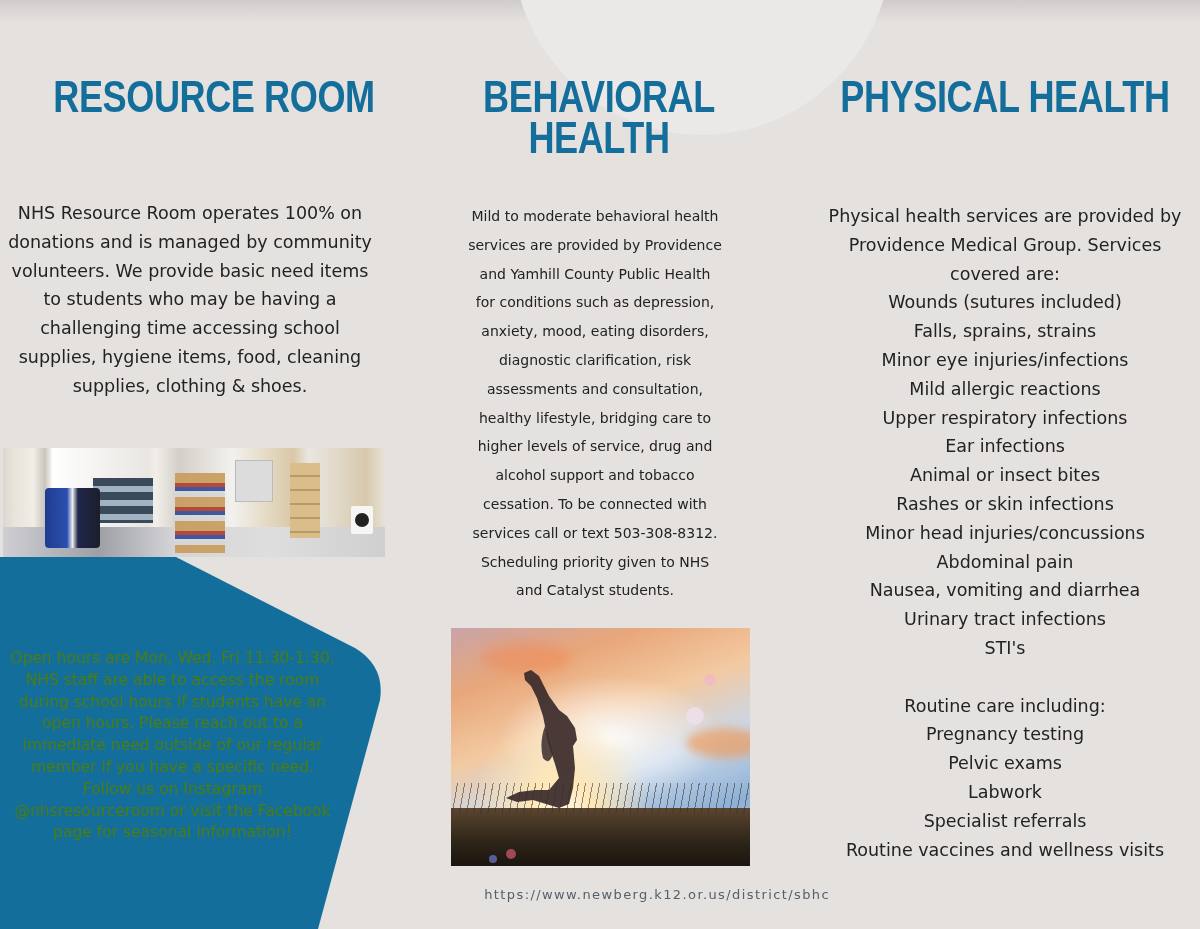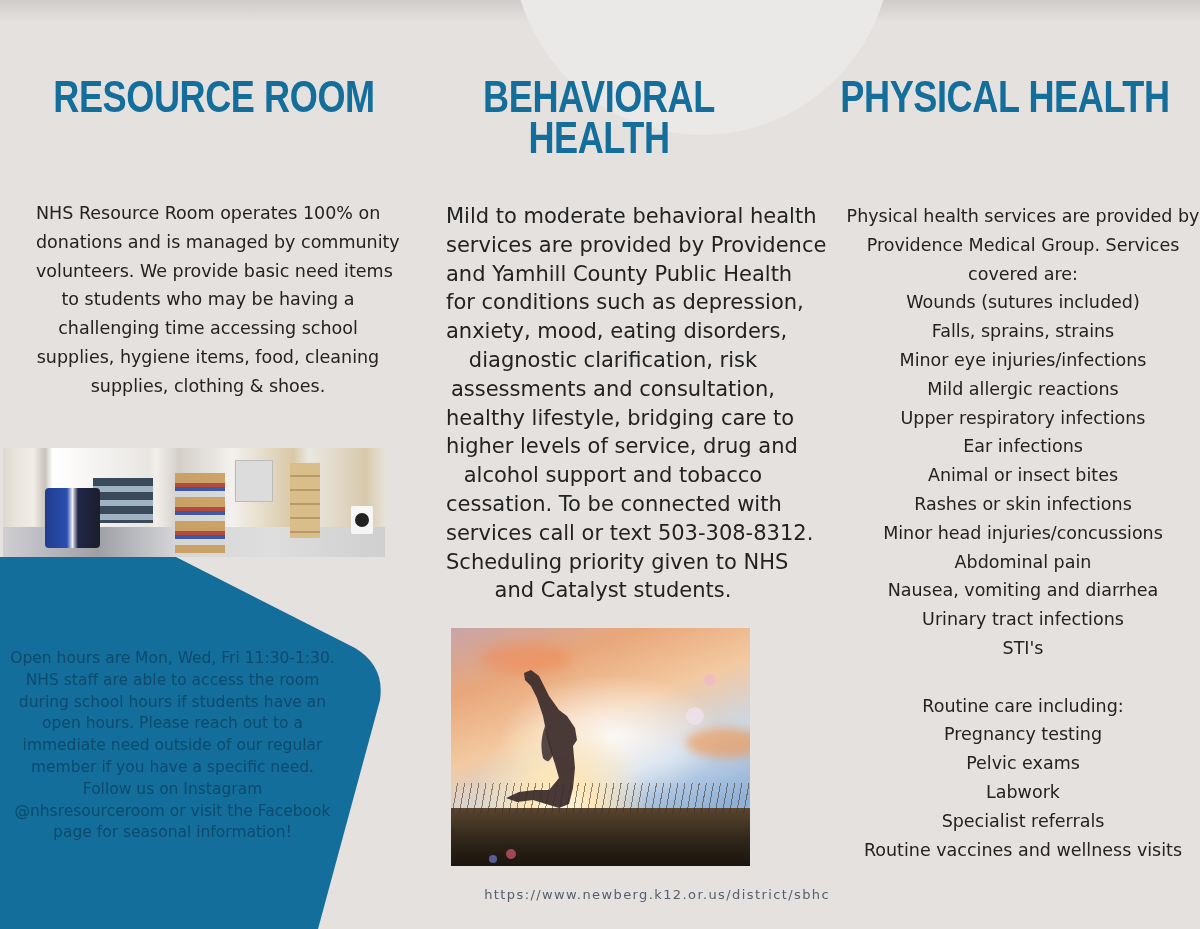--- a/index.html
+++ b/index.html
@@ -37,23 +37,23 @@
     .h-physical { left: 800px; top: 76px; width: 410px; }
 
     .para {
       position: absolute;
       text-align: center;
       font-size: 18px;
       line-height: 28.8px;
       color: #222;
       font-family: "DejaVu Sans", sans-serif;
     }
-    .para span { display: block; white-space: nowrap; padding-left: 36px; }
+    .para span { display: block; white-space: nowrap; }
     .p-resource { left: 0; top: 199px; width: 380px; font-size: 17.5px; }
-    .p-behavioral { left: 410px; top: 202px; width: 370px; font-size: 21px; }
+    .p-behavioral { left: 410px; top: 202px; width: 370px; font-size: 14px; }
     .p-physical { left: 805px; top: 202px; width: 400px; font-size: 17.5px; line-height: 28.8px; }
 
     .photo-room {
       position: absolute; left: 3px; top: 448px; width: 382px; height: 109px;
       background:
         linear-gradient(90deg, #dcd8d0 0%, #e8e4dc 3%, #f0ede6 8%, #c9c4bb 11%, #ffffff 13%,
           #e9e6e2 38%, #f2efea 40%, #d3cfc8 46%, #f3f1ee 60%, #d9c8a6 76%, #eae7e2 80%, #d8c9ac 95%, #e7e2d8 100%);
       overflow: hidden;
     }
     .photo-room .floor {
@@ -91,21 +91,21 @@
       border-radius: 50%; background: #222;
     }
 
     .blue-shape {
       position: absolute; left: 0; top: 0; width: 420px; height: 929px;
     }
 
     .p-hours {
       position: absolute; left: 0; top: 648px; width: 345px;
       text-align: center;
-      color: #0c4a6e;
+      color: #4d7c0f;
       font-size: 15.5px;
       line-height: 21.8px;
       font-family: "DejaVu Sans", sans-serif;
     }
     .p-hours span { display: block; white-space: nowrap; }
 
     .photo-sunset {
       position: absolute; left: 451px; top: 628px; width: 299px; height: 238px;
       overflow: hidden;
       background:

